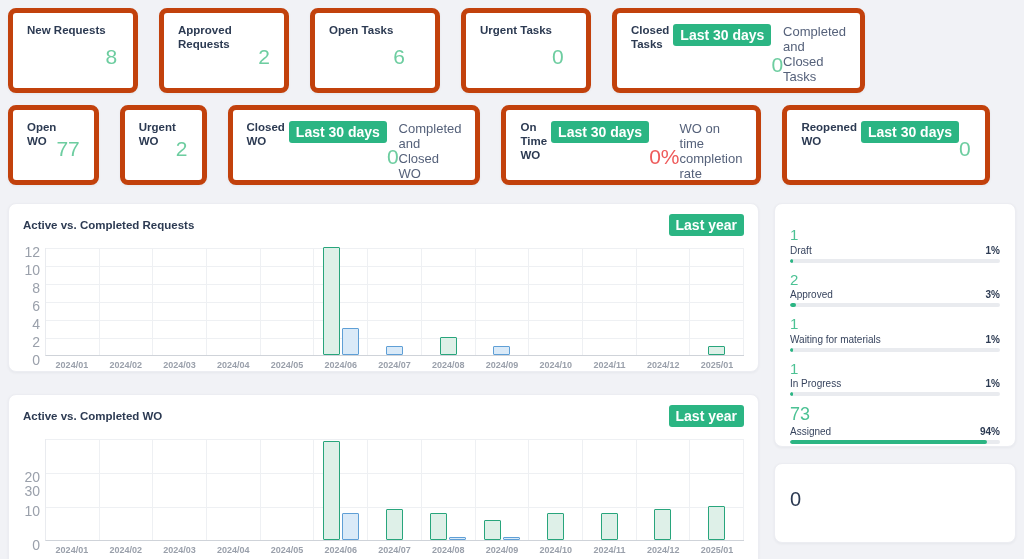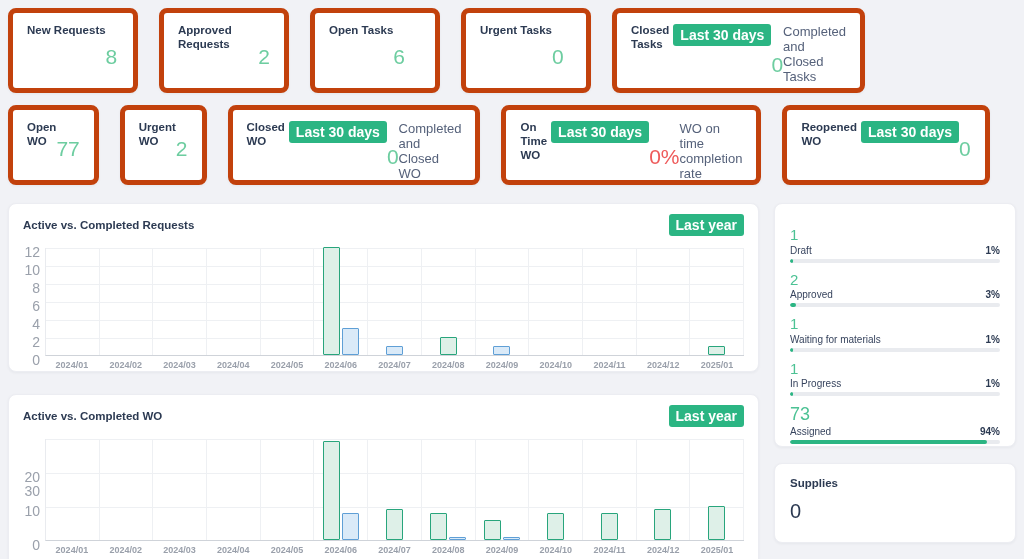--- a/index.html
+++ b/index.html
@@ -343,19 +343,18 @@
                 <div class="status-label">Assigned</div>
                 <div class="status-pct">94%</div>
               </div>
               <div class="track">
                 <div class="fill" style="width: 94%;"></div>
               </div>
             </div>
           </div>
       </div>
       <div class="card supplies-card">
-        <div class="side-title">Supplies</div>
         <div class="supplies-value">0</div>
       </div>
 
     </div>
   </div>
 </div>
 
 </body></html>

